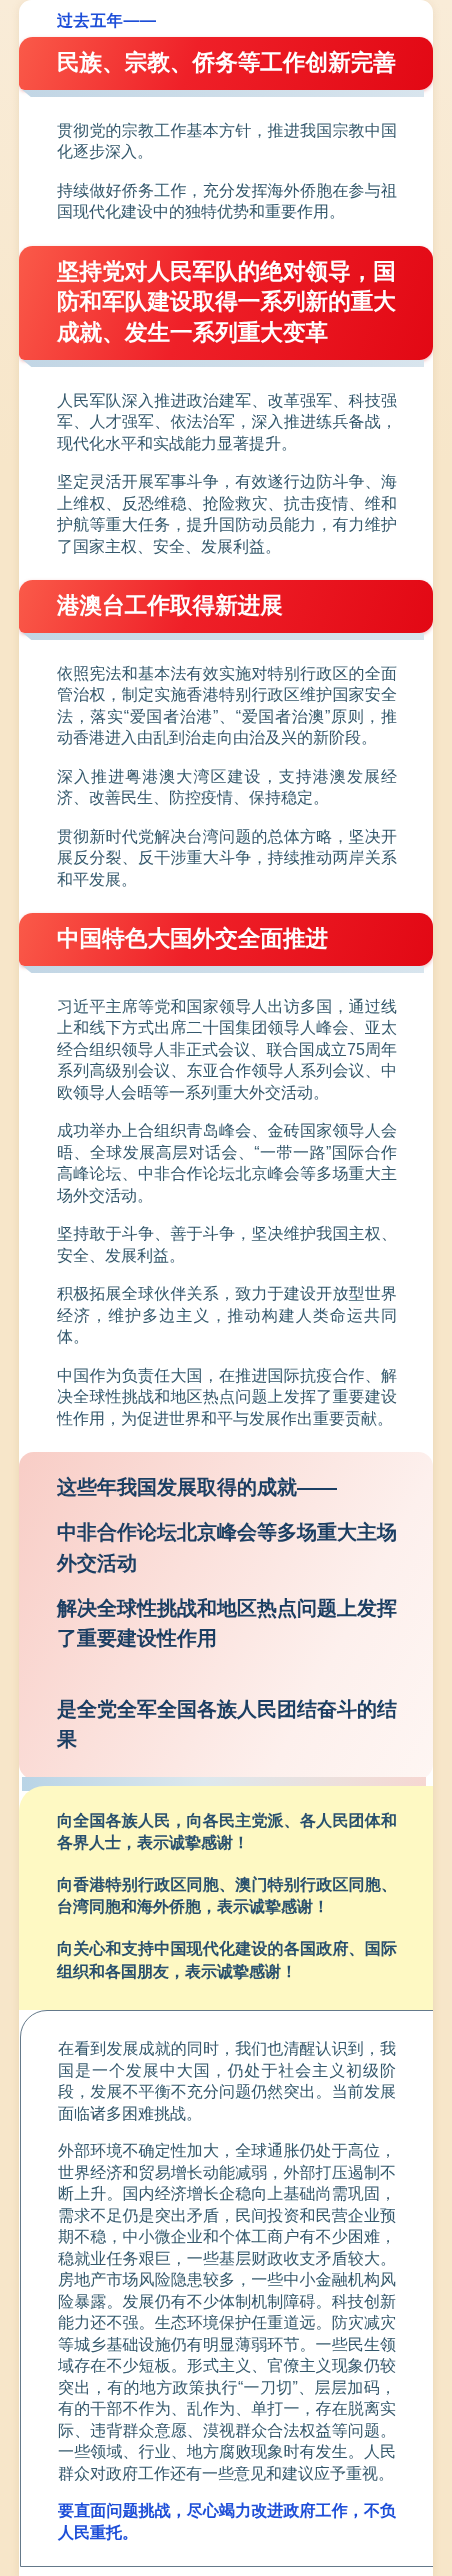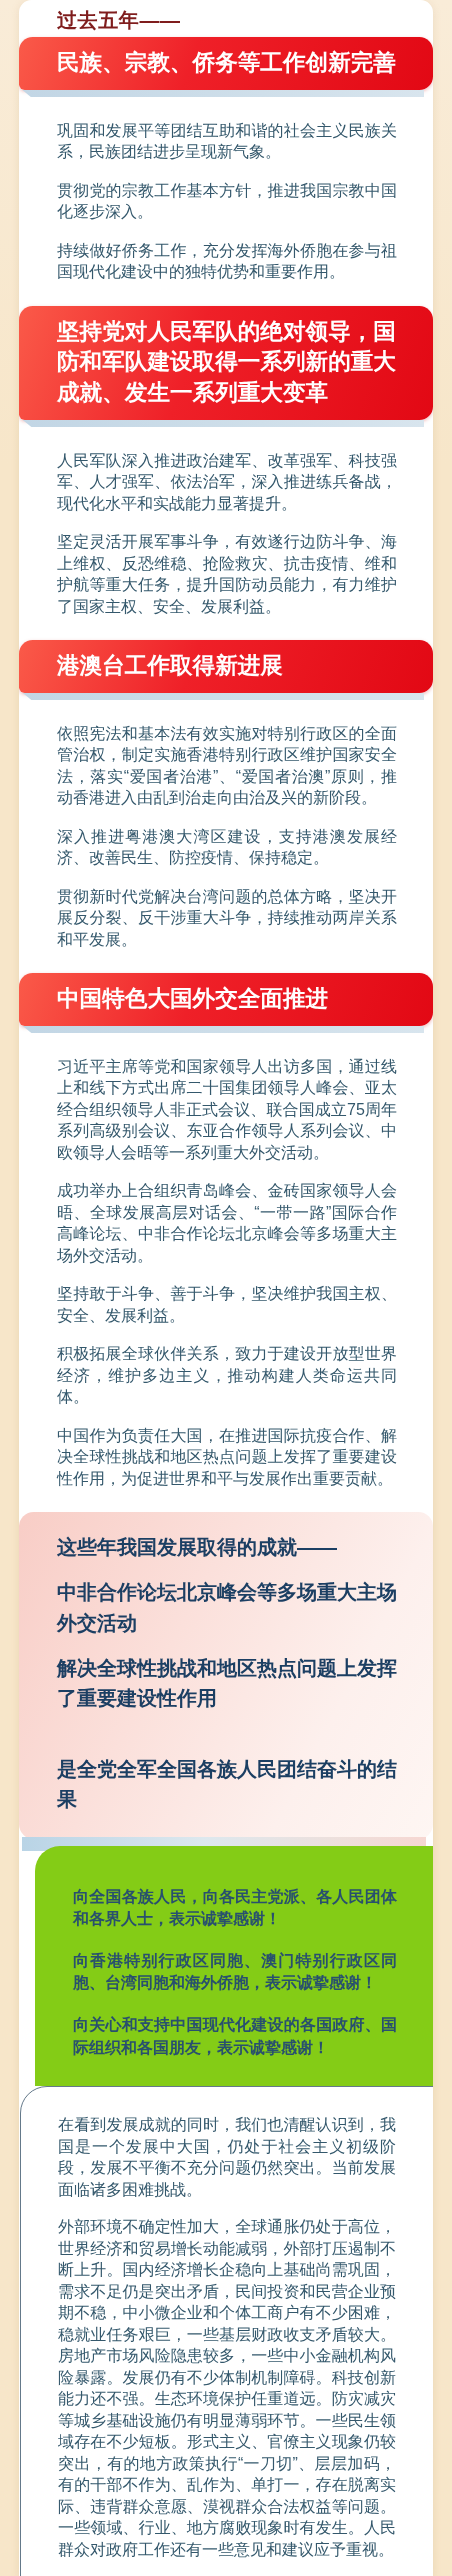--- a/index.html
+++ b/index.html
@@ -15,24 +15,24 @@
     width: 414px;
     height: 2576px;
     background: #ffffff;
     border-radius: 12.4px 12.4px 0 0;
     overflow: hidden;
     box-shadow: 0 2.3px 8px rgba(180,140,90,0.18);
   }
   .kicker {
     margin: 0;
     padding: 5.7px 36px 2.3px 38px;
-    font-size: 20px;
+    font-size: 16px;
     line-height: 29px;
     font-weight: bold;
-    color: #7f1d1d;
+    color: #1d4ed8;
     letter-spacing: 0.6px;
   }
   .banner {
     background: linear-gradient(110deg, #fa5a49 0%, #ef2028 42%, #e20814 100%);
     border-radius: 13.6px 13.6px 13.6px 5.7px;
     padding: 11.3px 25px 11.3px 38px;
     box-shadow: 0 1.7px 3.4px rgba(200,30,30,0.25);
   }
   .banner span {
     color: #ffffff;
@@ -72,24 +72,23 @@
   }
   .pink-item:last-child { margin-bottom: 0; margin-top: 40px; }
   .transition-band {
     height: 14.7px;
     margin: -2.3px 6.8px 0 3.4px;
     background: linear-gradient(90deg, #b9d4e6 0%, #dde8ee 45%, #eedfdb 80%, #f6d7d2 100%);
   }
   .thanks-panel {
     position: relative;
     margin-top: -5.7px;
-    background: #84cc16;
+    background: #fef9c3;
     border-radius: 25px 0 0 0;
-    padding: 40px 36px 27px 38px;
-    margin-left: 16px;
+    padding: 24px 36px 27px 38px;
   }
   .thanks-item {
     margin: 0 0 19px 0;
     font-size: 16px;
     line-height: 22.6px;
     font-weight: 600;
     color: #28506e;
     text-align: justify;
   }
   .thanks-item:last-child { margin-bottom: 0; }
@@ -113,21 +112,20 @@
 <div class="card">
 
   <h1 class="kicker">过去五年——</h1>
 
   <section>
     <div class="banner">
       <span>民族、宗教、侨务等工作创新完善</span>
     </div>
     <div class="ribbon-shadow"></div>
     <div class="sec-body">
-      <p>巩固和发展平等团结互助和谐的社会主义民族关系，民族团结进步呈现新气象。</p>
       <p>贯彻党的宗教工作基本方针，推进我国宗教中国化逐步深入。</p>
       <p>持续做好侨务工作，充分发挥海外侨胞在参与祖国现代化建设中的独特优势和重要作用。</p>
     </div>
   </section>
 
   <section>
     <div class="banner">
       <span>坚持党对人民军队的绝对领导，国防和军队建设取得一系列新的重大成就、发生一系列重大变革</span>
     </div>
     <div class="ribbon-shadow"></div>

